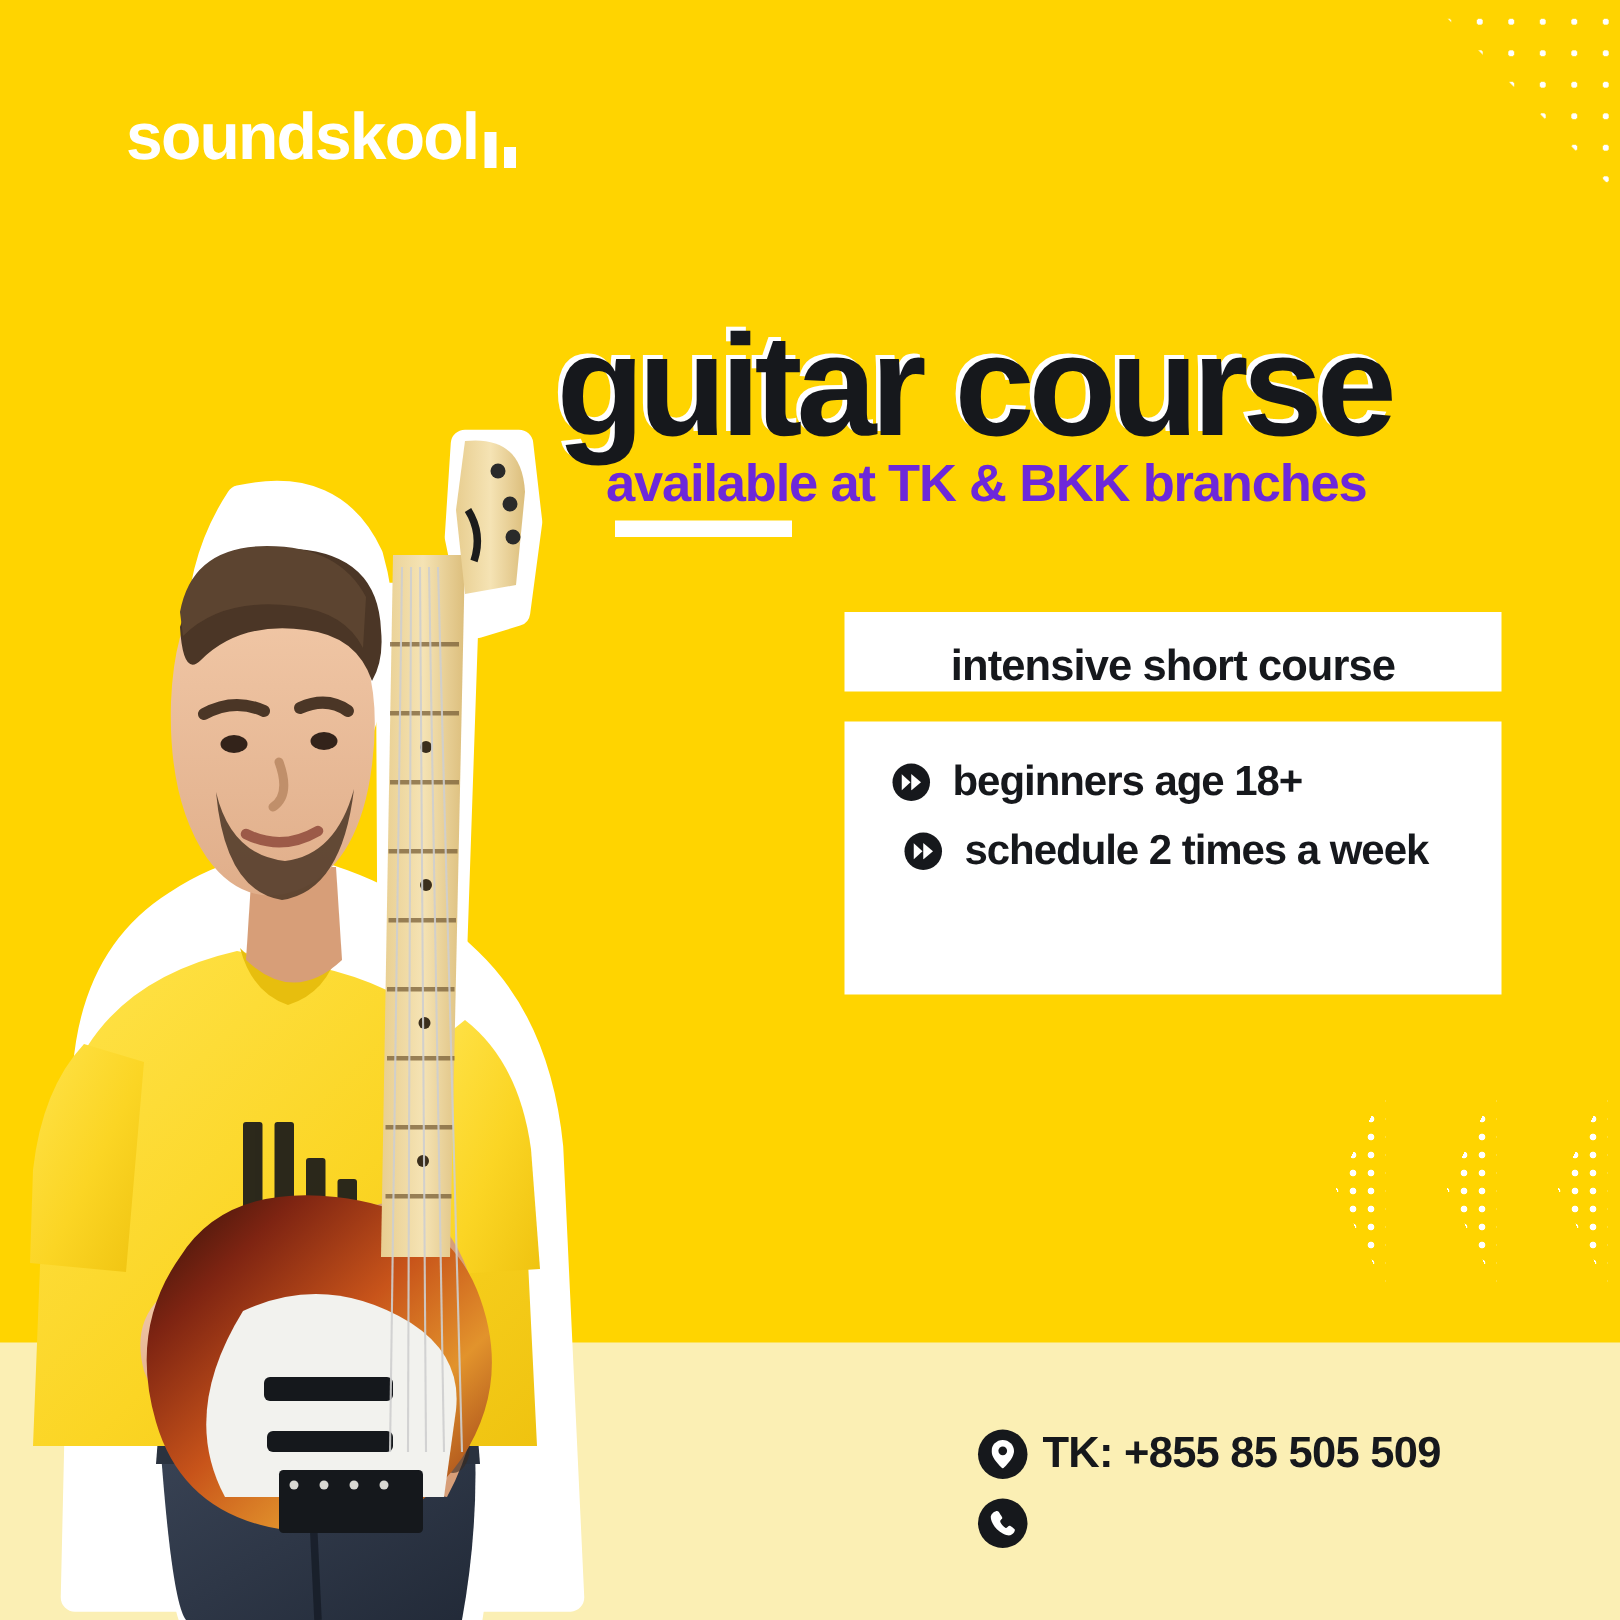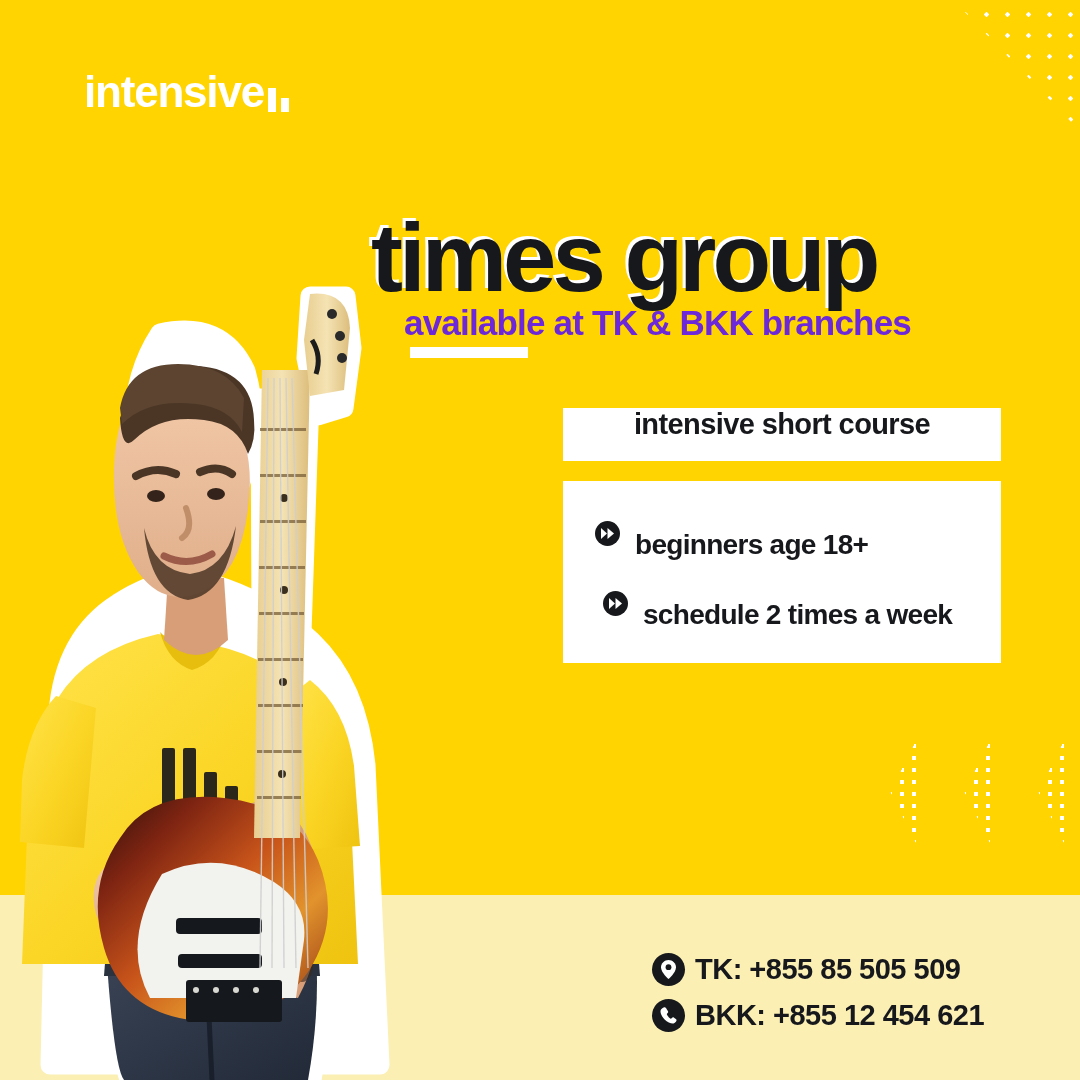--- a/index.html
+++ b/index.html
@@ -135,21 +135,21 @@
     position: absolute;
     left: -10px; top: 10px;
     width: 100%; height: 100%;
     background: #000000;
     z-index: -1;
   }
   .card-banner {
     left: 563px; top: 408px;
     width: 438px; height: 53px;
     display: flex;
-    align-items: flex-start;
+    align-items: flex-end;
     justify-content: center;
   }
   .card-banner span {
     color: #16181c;
     font-size: 29px;
     font-weight: 700;
     letter-spacing: -0.6px;
   }
   .card-list {
     left: 563px; top: 481px;
@@ -175,21 +175,20 @@
     justify-content: center;
   }
   .bullet-icon svg { display: block; }
   .bullet-text {
     color: #16181c;
     font-size: 28px;
     font-weight: 700;
     letter-spacing: -0.7px;
     line-height: 1;
     white-space: nowrap;
-    margin-top: 24px;
   }
 
   
   .contacts {
     position: absolute;
     left: 652px; top: 953px;
   }
   .contact-row {
     display: flex;
     align-items: center;
@@ -371,28 +370,28 @@
         <path d="M258 100 L250 690"></path>
           <path d="M264 100 L262 690"></path>
         <path d="M270 100 L274 690"></path>
           <path d="M276 100 L286 690"></path>
         <path d="M282 100 L298 690"></path>
       </g>
     </svg>
   </div>
 
   <div class="logo">
-    <div class="logo-word">intensive</div>
+    <div class="logo-word">soundskool</div>
     <div class="logo-mark">
       <i class="b1"></i>
         <i class="b2"></i>
     </div>
   </div>
 
-  <div class="headline">times group</div>
+  <div class="headline">guitar course</div>
   <div class="subline">available at TK &amp; BKK branches</div>
   <div class="underbar"></div>
 
   <div class="card card-banner">
     <span>intensive short course</span>
   </div>
 
   <div class="card card-list">
 
     <div class="bullet">
@@ -429,18 +428,17 @@
       </span>
       <span class="contact-text">TK: +855 85 505 509</span>
     </div>
 
     <div class="contact-row">
       <span class="contact-icon">
         <svg width="17" height="17" viewBox="0 0 17 17">
           <path d="M3.6 0.6C2.4 0.9 0.9 2.3 0.6 3.6c-.5 2 1.1 6 4 8.9s6.9 4.5 8.9 4c1.3-.3 2.7-1.8 3-3 .2-.7.1-.9-1.4-2.1-1.8-1.4-2.3-1.5-3.2-.5-.9 1-1.2 1-2.6-.1-1.2-.9-2.5-2.9-2.5-3.7 0-.3.3-.8.8-1.2.9-.8.8-1.3-.6-3.1C5.7.2 5 0 3.6.6z" fill="#fff"></path>
         </svg>
       </span>
-      <span class="contact-text">BKK: +855 12 454 621</span>
     </div>
 
   </div>
 
 </div>
 
 </body></html>

